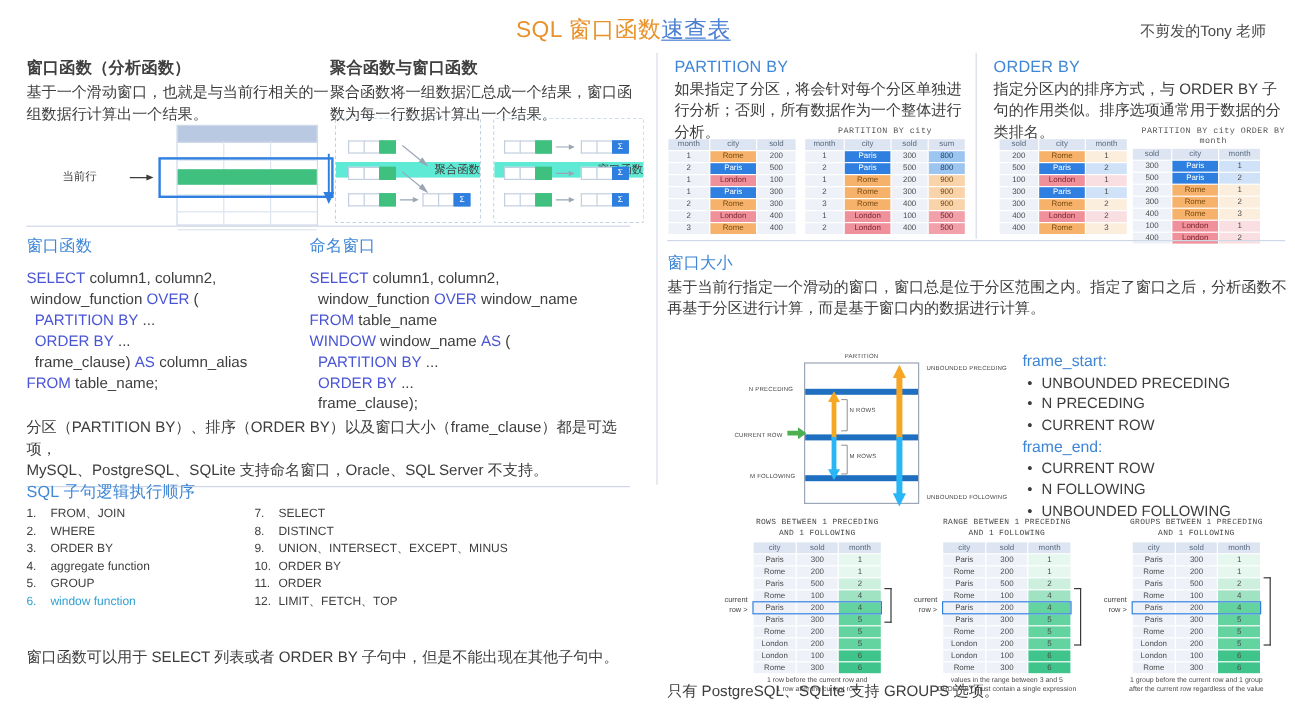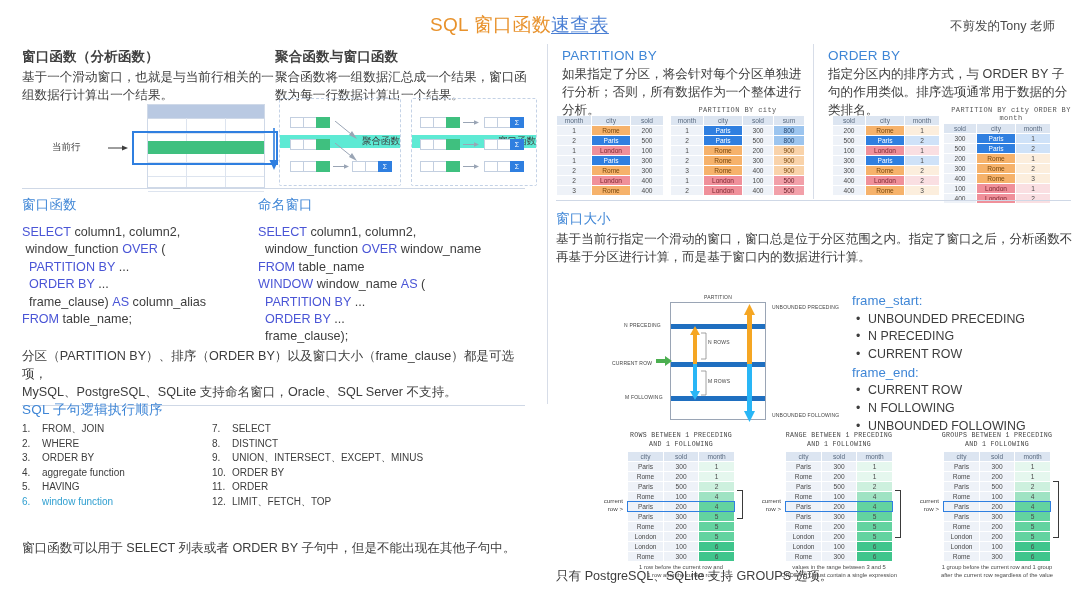--- a/index.html
+++ b/index.html
@@ -260,21 +260,21 @@
     <div class="hr" style="position:absolute;left:22px;top:365px;width:503px;"></div>
 
     <div style="position:absolute;left:22px;top:361px;">
       <h3 class="sec2">SQL 子句逻辑执行顺序</h3>
       <div style="display:flex;gap:0;margin-top:2px;">
         <div class="ordlist" style="width:190px;" id="ord-col1">
             <div><span class="num">1.</span><span class="">FROM、JOIN</span></div>
             <div><span class="num">2.</span><span class="">WHERE</span></div>
             <div><span class="num">3.</span><span class="">ORDER BY</span></div>
             <div><span class="num">4.</span><span class="">aggregate function</span></div>
-            <div><span class="num">5.</span><span class="">HAVING</span></div>
+            <div><span class="num">5.</span><span class="">GROUP</span></div>
             <div><span class="num hl">6.</span><span class="hl">window function</span></div>
           </div>
         <div class="ordlist" style="width:310px;" id="ord-col2">
             <div><span class="num">7.</span><span class="">SELECT</span></div>
             <div><span class="num">8.</span><span class="">DISTINCT</span></div>
             <div><span class="num">9.</span><span class="">UNION、INTERSECT、EXCEPT、MINUS</span></div>
             <div><span class="num">10.</span><span class="">ORDER BY</span></div>
             <div><span class="num">11.</span><span class="">ORDER</span></div>
             <div><span class="num">12.</span><span class="">LIMIT、FETCH、TOP</span></div>
           </div>

